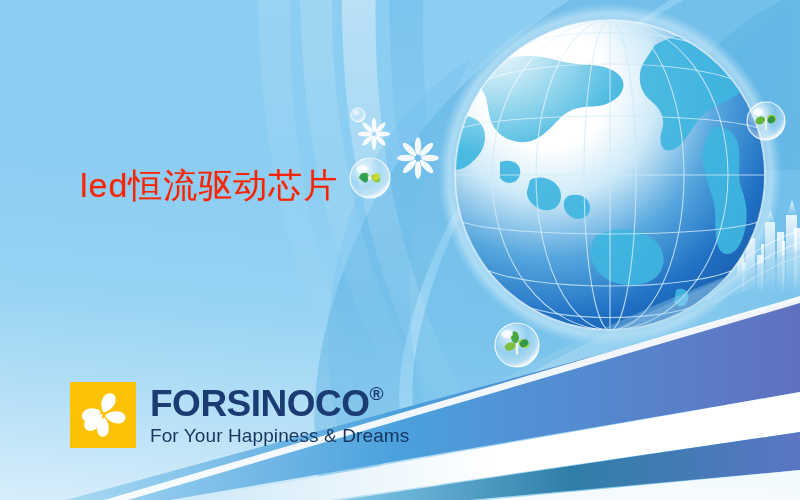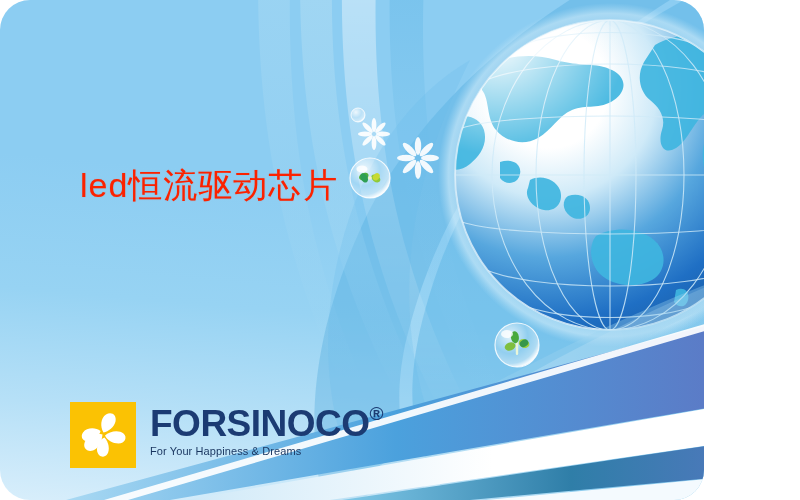--- a/index.html
+++ b/index.html
@@ -1,63 +1,62 @@
 <!DOCTYPE html>
 <html><head>
 <meta charset="utf-8">
 <style>
   html,body{margin:0;padding:0;background:#fff;}
   body{font-family:"Liberation Sans","DejaVu Sans",sans-serif;}
 
   #banner{
     position:relative;
-    width:704px;height:500px;
+    width:800px;height:500px;
     overflow:hidden;
     background:linear-gradient(185deg,#8ccdf2 0%,#8ccdf2 38%,#97d3f3 62%,#b6e0f7 82%,#d8eefb 100%);
-    border-radius:30px;
   }
   .layer{position:absolute;top:0;left:0;width:800px;height:500px;overflow:hidden;pointer-events:none;}
   .layer svg{display:block;}
 
   
   #headline{
     position:absolute;left:80px;top:160px;
     z-index:40;
     color:#fb2200;
     font-size:34px;
     line-height:1.48;
     letter-spacing:1px;
     text-shadow:0 0 1px rgba(255,60,0,.35);
     white-space:nowrap;
   }
   #headline .l2{display:block;padding-left:18px;}
 
   
   #logo-block{
-    position:absolute;left:70px;top:402px;
+    position:absolute;left:70px;top:382px;
     z-index:40;
     display:flex;align-items:flex-start;
   }
   #logo-mark{
     width:66px;height:66px;
     background:#fbc203;
     position:relative;flex:none;
   }
   #logo-mark svg{position:absolute;left:0;top:0;}
   #logo-text{margin-left:14px;padding-top:2px;}
   #logo-name{
     font-size:37px;font-weight:bold;
     color:#1b3b73;
     letter-spacing:-.5px;
     line-height:1;
     white-space:nowrap;
   }
   #logo-name .reg{font-size:19px;vertical-align:16px;letter-spacing:0;}
   #logo-tagline{
-    font-size:11px;
+    font-size:19px;
     color:#19355f;
     letter-spacing:.1px;
     margin-top:3px;
     white-space:nowrap;
   }
 </style>
 </head>
 <body>
 
 <div id="banner">

